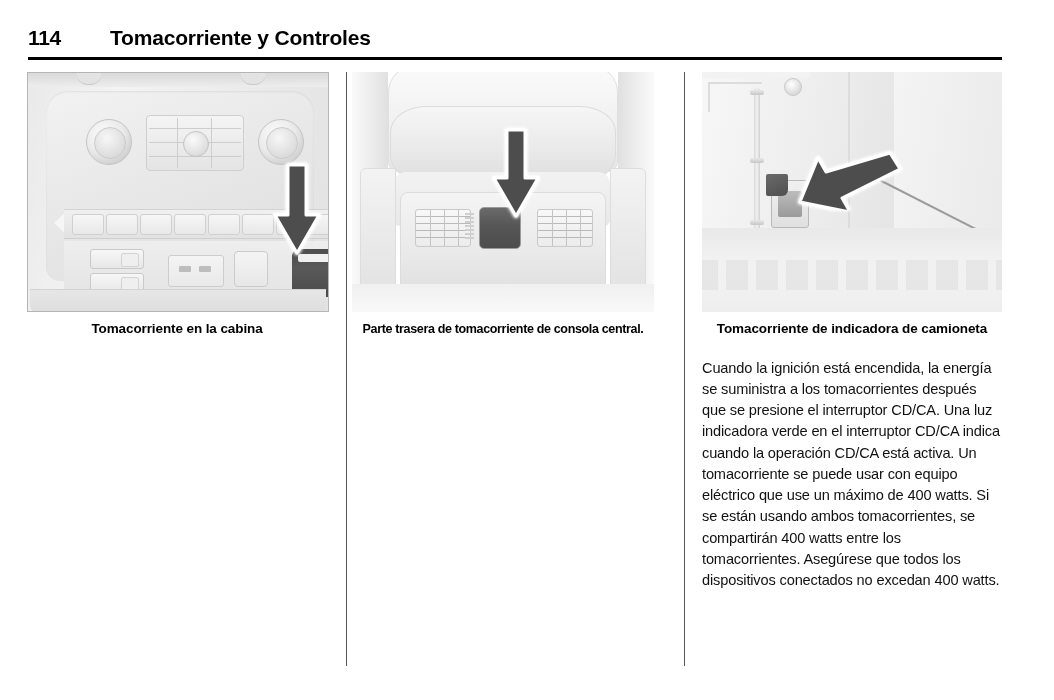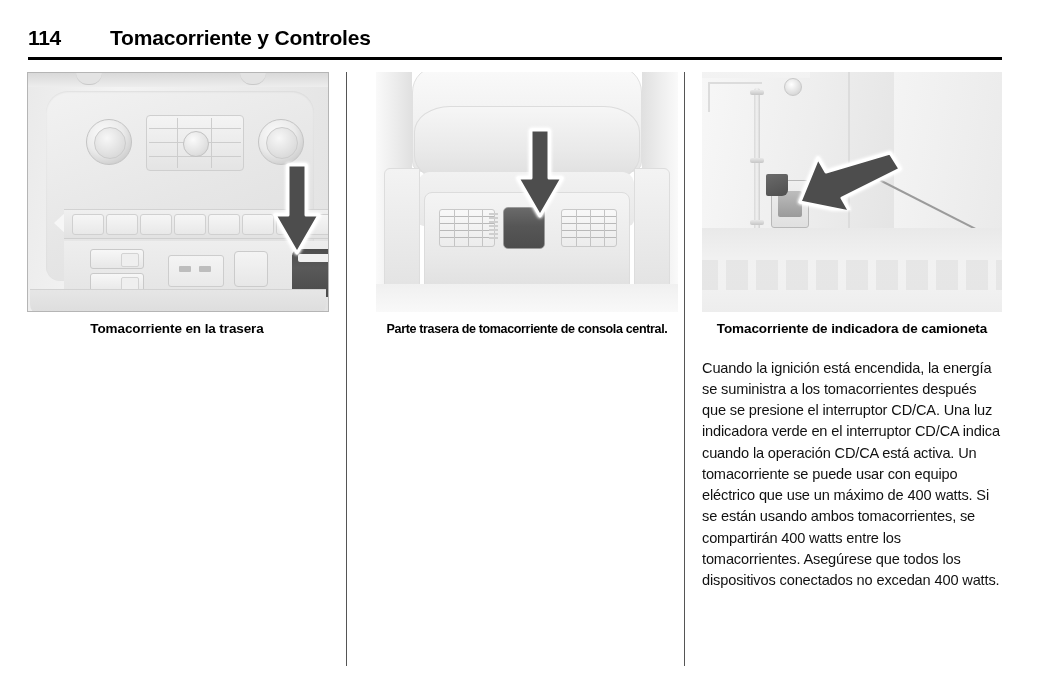--- a/index.html
+++ b/index.html
@@ -55,21 +55,21 @@
   }
   .col-divider.d1 { left: 346px; }
   .col-divider.d2 { left: 684px; }
 
   
   .col {
     position: absolute;
     top: 72px;
   }
   .col-1 { left: 27px;  width: 300px; }
-  .col-2 { left: 376px; width: 302px; }
+  .col-2 { left: 352px; width: 302px; }
   .col-3 { left: 702px; width: 300px; }
 
   .figure {
     position: relative;
     width: 100%;
     height: 240px;
     background: #ffffff;
     overflow: hidden;
   }
   .figure.bordered { border: 1px solid #b5b5b5; height: 238px; }
@@ -441,21 +441,21 @@
       </div>
     </div>
 
     <div class="dash-foot"></div>
 
     <svg class="arrow-down" style="left:245px; top:90px;" width="48" height="96" viewBox="0 0 48 96">
       <path d="M15 2 L33 2 L33 52 L46 52 L24 90 L2 52 L15 52 Z" fill="#4d4d4d" stroke="#ffffff" stroke-width="3" stroke-linejoin="round"></path>
     </svg>
   </div>
 
-  <div class="caption">Tomacorriente en la trasera</div>
+  <div class="caption">Tomacorriente en la cabina</div>
 </div>
 
 <div class="col col-2">
   <div class="figure f2" aria-label="Parte trasera de la consola central con tomacorriente">
     <div class="pillarL"></div>
     <div class="pillarR"></div>
     <div class="seat-back"></div>
     <div class="seat-roll"></div>
     <div class="seat-lower"></div>
     <div class="sideL"></div>

